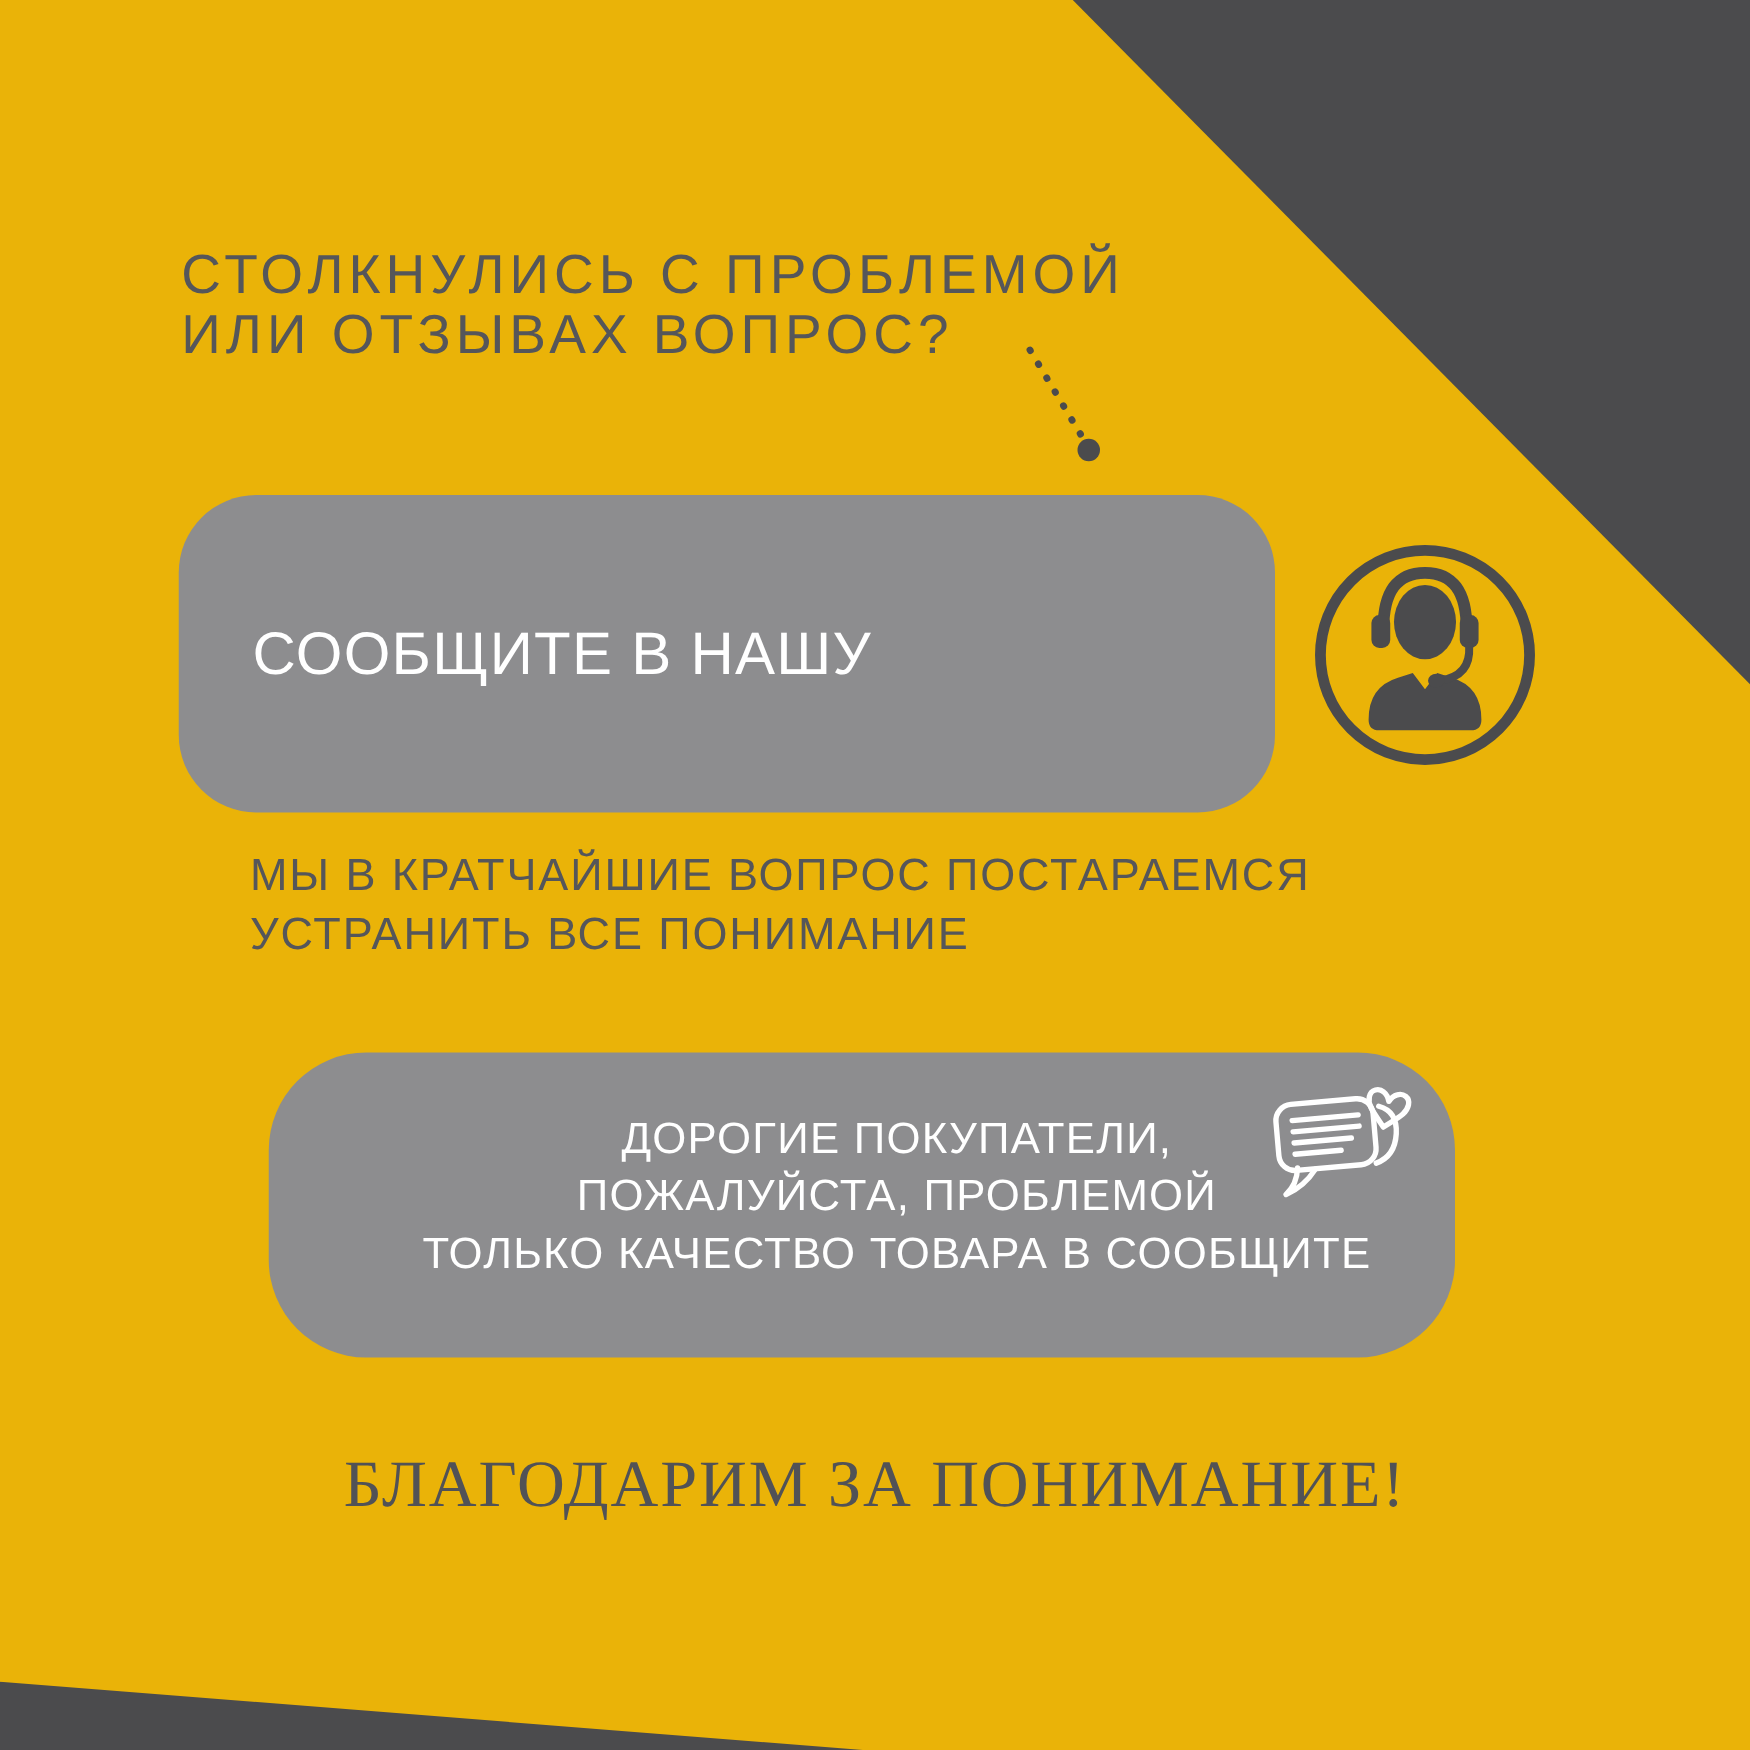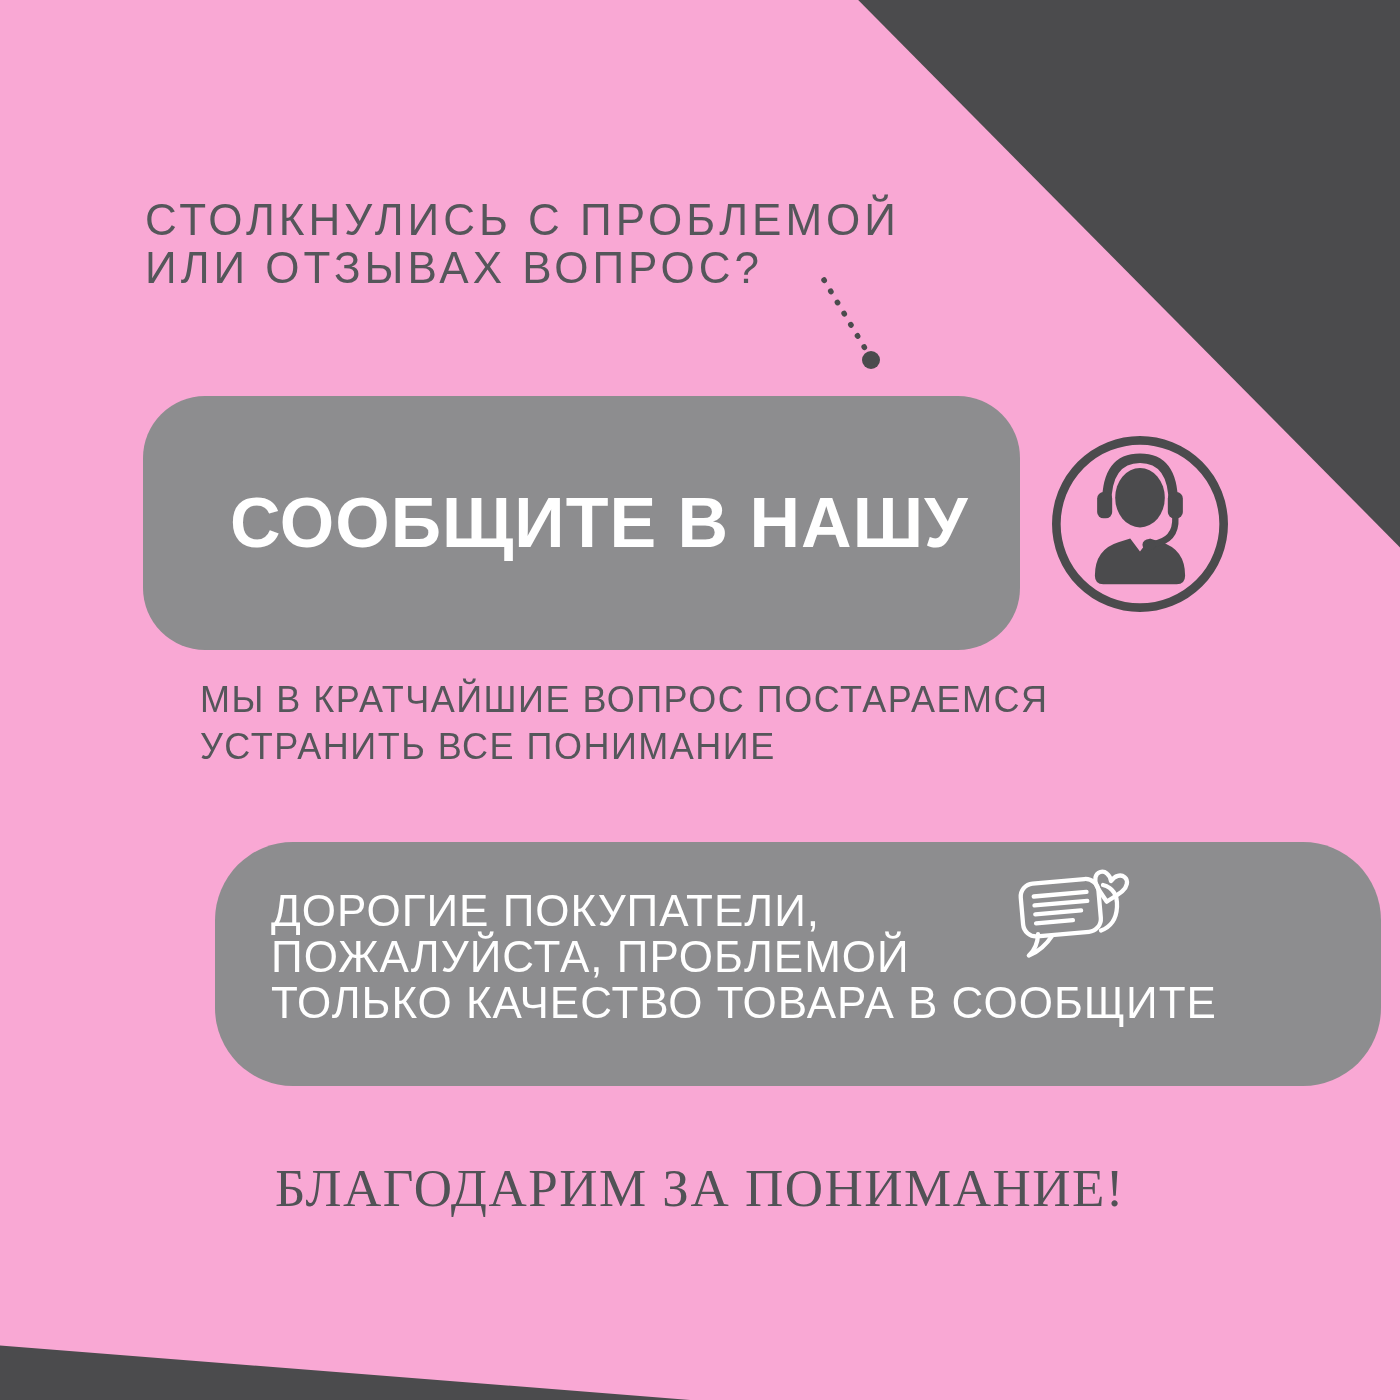--- a/index.html
+++ b/index.html
@@ -1,20 +1,20 @@
 <!DOCTYPE html>
 <html><head>
 <meta charset="utf-8">
 <style>
   html, body { margin: 0; padding: 0; background: #ffffff; }
   .canvas {
     position: relative;
     width: 1400px;
     height: 1400px;
-    background: #f9a8d4;
+    background: #eab308;
     overflow: hidden;
     font-family: "Liberation Sans", sans-serif;
   }
   .layer { position: absolute; left: 0; top: 0; width: 100%; height: 100%; }
   .tri-tr {
     background: #4B4B4D;
     clip-path: polygon(61.3% 0, 100% 0, 100% 39.1%);
   }
   .tri-bl {
     background: #4B4B4D;
@@ -39,50 +39,51 @@
     flex-direction: column;
     justify-content: center;
     color: #FFFFFF;
   }
   .bubble.care {
     left: 143px;
     top: 396px;
     width: 877px;
     height: 254px;
     border-radius: 62px;
-    padding-left: 87px;
-    font-size: 70px;
+    padding-left: 59px;
+    font-size: 48px;
     line-height: 77px;
-    font-weight: 700;
+    font-weight: 400;
     letter-spacing: 1px;
     white-space: nowrap;
   }
   .support-note {
     position: absolute;
     left: 200px;
     top: 676px;
     font-size: 36px;
     line-height: 47px;
     letter-spacing: 1.5px;
     color: #55565A;
     white-space: nowrap;
   }
   .bubble.review {
     left: 215px;
     top: 842px;
-    width: 1166px;
+    width: 949px;
     height: 244px;
     border-radius: 78px;
     padding-left: 56px;
     padding-bottom: 14px;
-    font-size: 44px;
+    font-size: 35px;
     line-height: 46px;
     font-weight: 400;
     letter-spacing: 1px;
     white-space: nowrap;
+    align-items: center;
   }
   .footer-thanks {
     position: absolute;
     left: 0;
     top: 1158px;
     width: 100%;
     text-align: center;
     font-size: 53px;
     letter-spacing: 1.5px;
     color: #515256;

